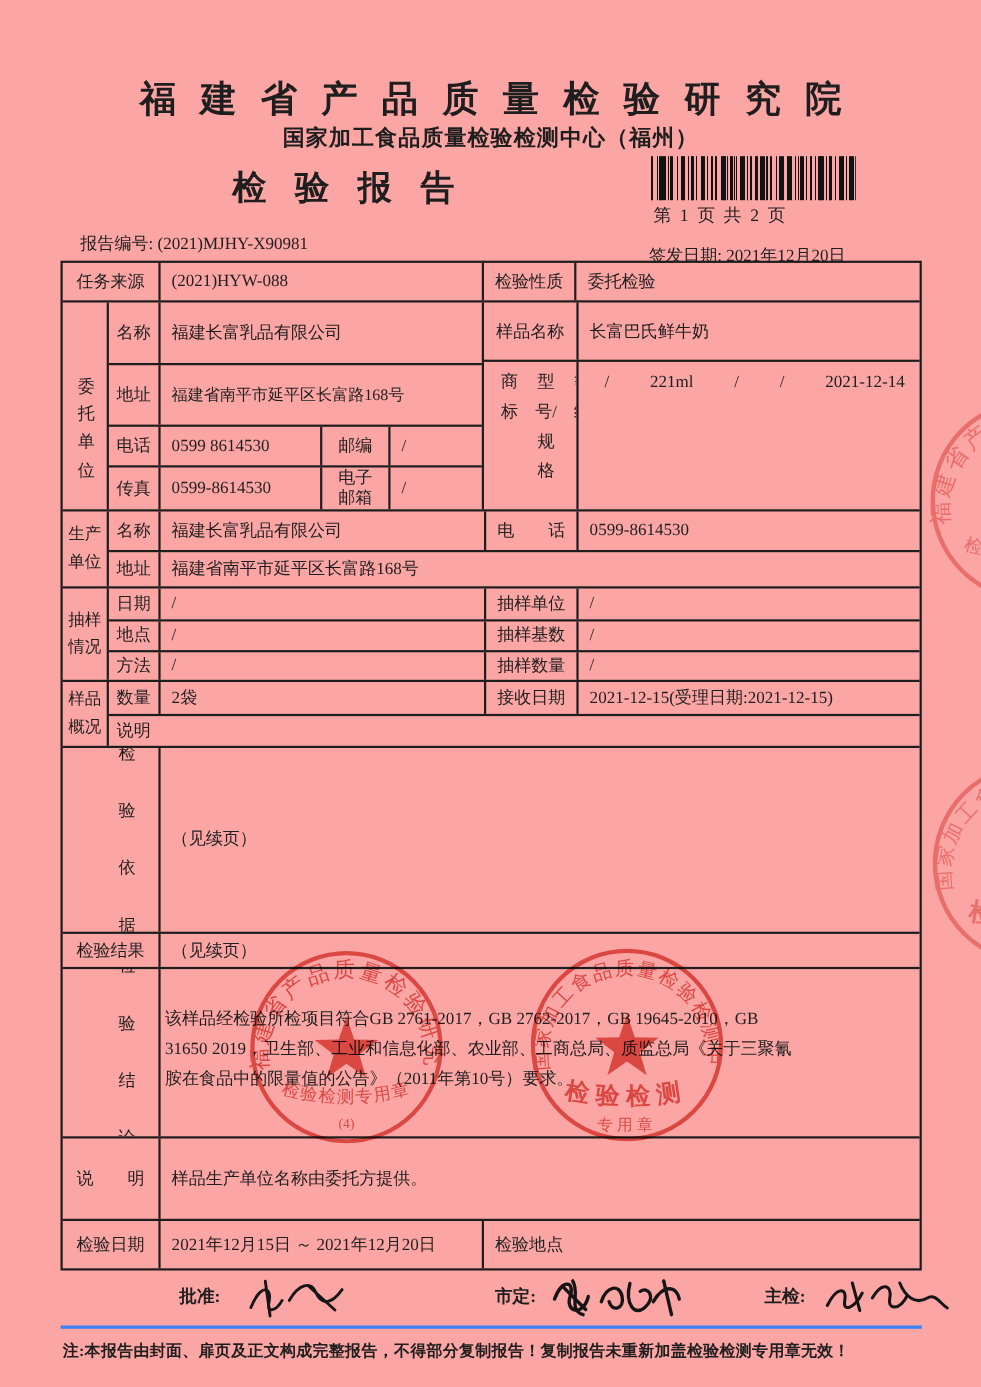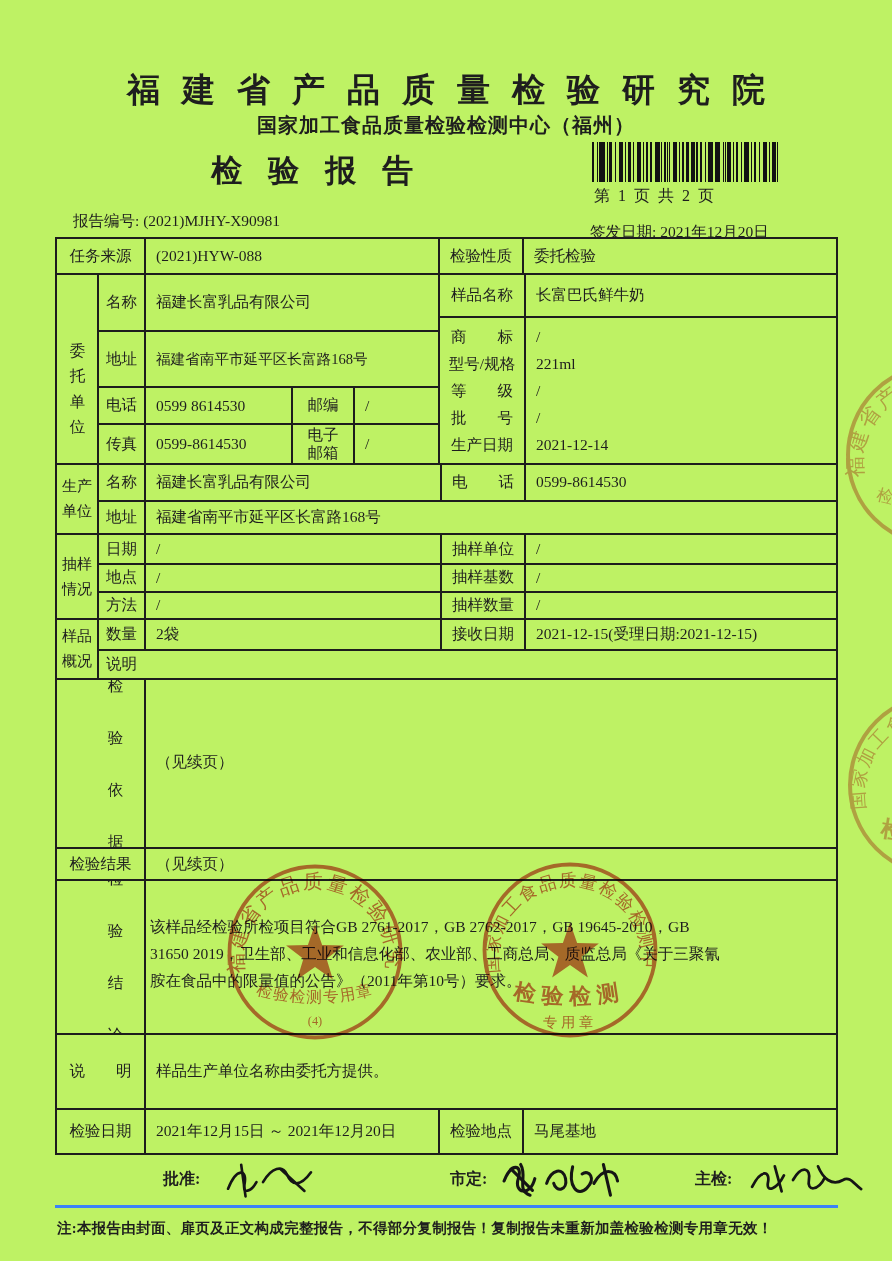--- a/index.html
+++ b/index.html
@@ -1,17 +1,17 @@
 <!DOCTYPE html>
 <html><head>
 <meta charset="utf-8">
 <style>
   html,body{margin:0;padding:0;background:#e8e8e8;}
   .page{
-    position:relative;width:892px;height:1261px;background:#bef264;
+    position:relative;width:892px;height:1261px;background:#fca5a5;
     overflow:hidden;margin:0 auto;
     font-family:"Liberation Serif","DejaVu Serif",serif;
     color:#1e1e1e;
   }
   
   .org-title{position:absolute;left:0;top:68px;width:100%;text-align:center;
     font-size:33px;font-weight:bold;letter-spacing:22px;padding-left:22px;box-sizing:border-box;}
   .center-title{position:absolute;left:0;top:112px;width:100%;text-align:center;
     font-size:20px;font-weight:bold;letter-spacing:1px;}
   .report-title{position:absolute;left:0;top:150px;width:70%;text-align:center;
@@ -37,21 +37,21 @@
   .fx{flex:1;min-width:0;}
   .w40{width:40px;} .w45{width:45px;flex:none;} .w62{width:62px;flex:none;}
   .w84{width:84px;flex:none;} .w87{width:87px;flex:none;}
   .w147{width:147px;flex:none;} .w294{width:294px;flex:none;} .w296{width:296px;flex:none;} .w341{width:341px;flex:none;}
   .vlab{writing-mode:vertical-lr;text-orientation:upright;letter-spacing:26px;
     display:flex;align-items:center;justify-content:center;font-size:15.5px;
     padding-top:24px;box-sizing:border-box;}
   .vlab2{display:flex;align-items:center;justify-content:center;text-align:center;
     font-size:15px;line-height:25px;padding:0 4px;word-break:break-all;box-sizing:border-box;}
   .gap-label{white-space:pre-line;line-height:52px;text-align:center;padding-left:32px;}
-  .stack{flex-direction:column;align-items:stretch;justify-content:space-around;padding:5px 0;}
+  .stack{align-items:stretch;justify-content:space-around;padding:5px 0;}
   .stack .sline{height:27px;line-height:27px;display:block;}
   .stack.labels .sline{text-align:center;}
   .stack.vals .sline{padding-left:10px;}
   .tight{font-size:14.6px;white-space:nowrap;}
   .topval{align-items:flex-start;padding-top:72px;}
   .concl{align-items:flex-start;padding:32px 104px 0 4px;line-height:27px;font-size:15.5px;}
   
   .sigrow{position:absolute;left:55px;top:1155px;width:783px;height:50px;border-bottom:3px solid #3b82f6;}
   .siglabel{position:absolute;top:14px;font-size:16px;font-weight:bold;}
   .sig{position:absolute;top:2px;}
@@ -206,21 +206,20 @@
 
     <div class="band bt" style="height:75px">
       <div class="cell lab w87">说　　明</div>
       <div class="cell val fx bl">样品生产单位名称由委托方提供。</div>
     </div>
 
     <div class="band bt" style="height:45px">
       <div class="cell lab w87">检验日期</div>
       <div class="cell val w294 bl">2021年12月15日 ～ 2021年12月20日</div>
       <div class="cell lab w84 bl">检验地点</div>
-      <div class="cell val fx bl">马尾基地</div>
     </div>
   </div>
 
   <div class="sigrow">
     <span class="siglabel" style="left:108px">批准:</span>
     <svg class="sig" style="left:160px" width="120" height="46" viewBox="0 0 110 40">
       <g fill="none" stroke="#151515" stroke-width="2.4" stroke-linecap="round">
         <path d="M12 28 C 20 8, 30 10, 27 24 C 25 33, 33 31, 38 22"></path>
         <path d="M24 6 L28 35"></path>
         <path d="M44 22 C 52 8, 62 6, 66 15 C 70 25, 78 27, 88 13"></path>

